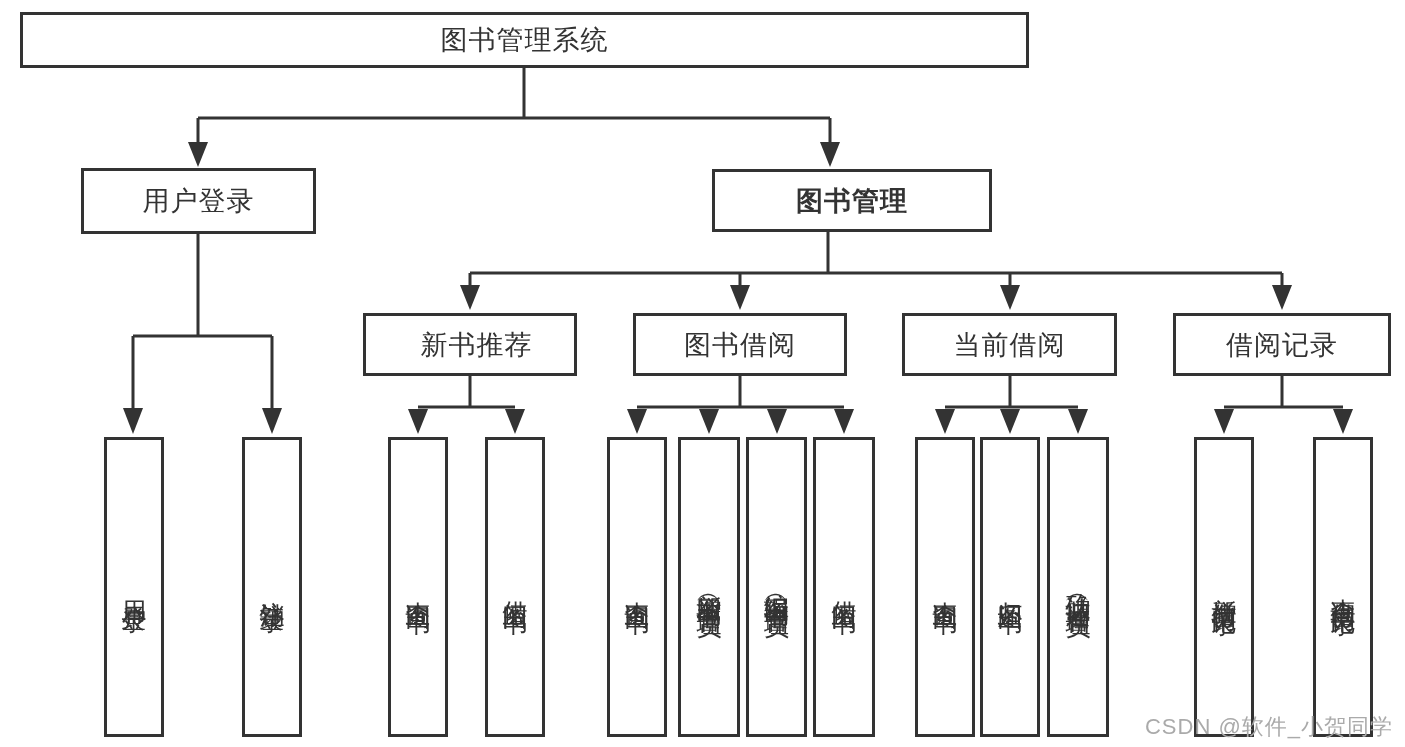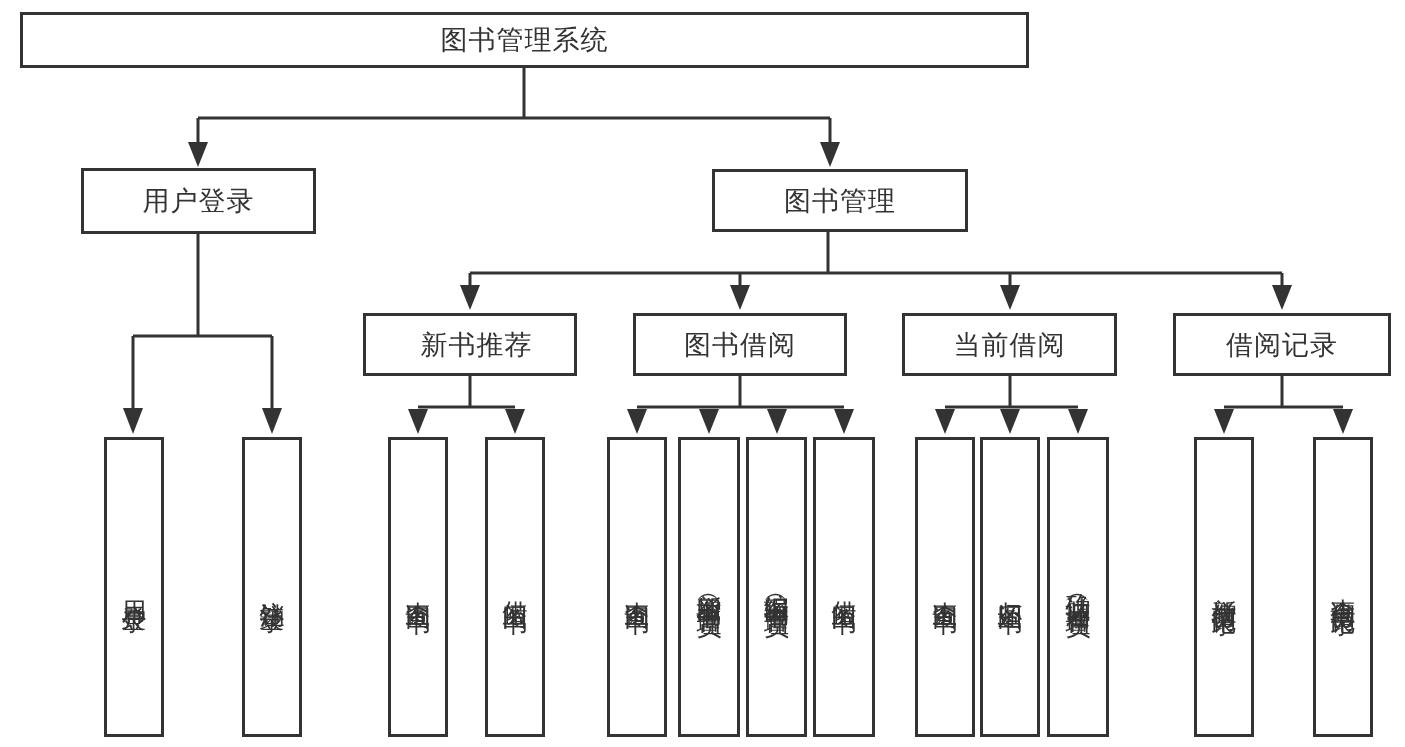--- a/index.html
+++ b/index.html
@@ -92,21 +92,21 @@
     <g>
       <path d="M1282 376 V407 M1224 407 H1343"></path>
       <polygon points="1214,409 1234,409 1224,434"></polygon>
       <polygon points="1333,409 1353,409 1343,434"></polygon>
     </g>
   </svg>
 
   <div class="node hnode" style="left:20px;top:12px;width:1009px;height:56px;">图书管理系统</div>
 
   <div class="node hnode" style="left:81px;top:168px;width:235px;height:66px;">用户登录</div>
-  <div class="node hnode" style="left:712px;top:169px;width:256px;height:63px;">图书管理</div>
+  <div class="node hnode" style="left:712px;top:169px;width:280px;height:63px;font-weight:bold;">图书管理</div>
 
   <div class="node hnode" style="left:363px;top:313px;width:214px;height:63px;padding-left:13px;">新书推荐</div>
   <div class="node hnode" style="left:633px;top:313px;width:214px;height:63px;">图书借阅</div>
   <div class="node hnode" style="left:1173px;top:313px;width:218px;height:63px;">借阅记录</div>
   <div class="node hnode" style="left:902px;top:313px;width:215px;height:63px;">当前借阅</div>
 
   <div class="node vnode" style="left:104px;top:437px;width:60px;height:300px;">用户登录</div>
   <div class="node vnode" style="left:242px;top:437px;width:60px;height:300px;">注销登录</div>
 
   <div class="node vnode" style="left:388px;top:437px;width:60px;height:300px;">查询图书</div>
@@ -117,13 +117,14 @@
   <div class="node vnode" style="left:746px;top:437px;width:61px;height:300px;">编辑图书（管理员）</div>
   <div class="node vnode" style="left:813px;top:437px;width:62px;height:300px;">借阅图书</div>
 
   <div class="node vnode" style="left:915px;top:437px;width:60px;height:300px;">查询图书</div>
   <div class="node vnode" style="left:980px;top:437px;width:60px;height:300px;">归还图书</div>
   <div class="node vnode" style="left:1047px;top:437px;width:62px;height:300px;">确认归还（管理员）</div>
 
   <div class="node vnode" style="left:1194px;top:437px;width:60px;height:300px;">新增借阅记录</div>
   <div class="node vnode" style="left:1313px;top:437px;width:60px;height:300px;">查询借阅记录</div>
 
+  <div id="watermark">CSDN @软件_小贺同学</div>
 </div>
 
 </body></html>

